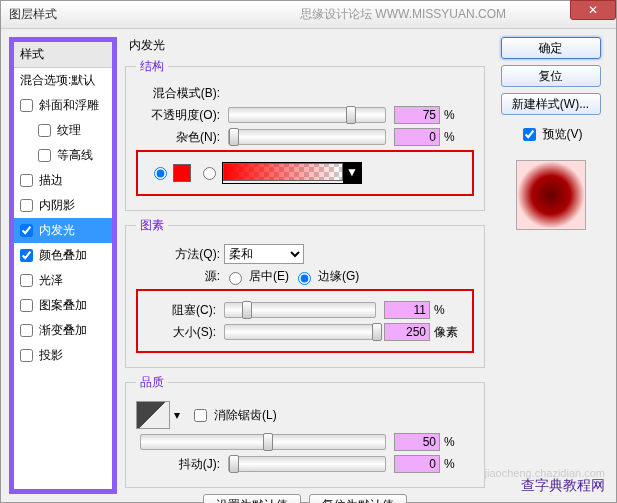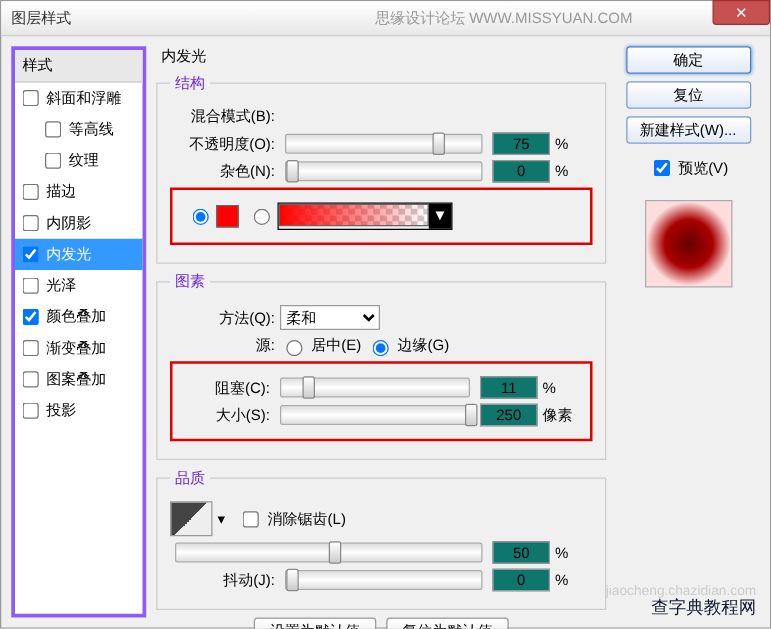--- a/index.html
+++ b/index.html
@@ -3,112 +3,113 @@
 <meta charset="utf-8">
 <style>
 * { box-sizing: border-box; font-family: "Microsoft YaHei", SimSun, sans-serif; font-size: 12px; }
 body { margin: 0; background: #f0f0f0; width: 617px; height: 503px; position: relative; }
 .window { width: 617px; height: 503px; background: #f0f0f0; border: 1px solid #999; }
 .titlebar { height: 28px; background: linear-gradient(#fff, #e8e8e8); border-bottom: 1px solid #ccc; display: flex; align-items: center; padding: 0 8px; position: relative; }
 .titlebar-title { color: #333; }
 .titlebar-right { position: absolute; right: 110px; color: #999; font-size: 11px; }
 .close-btn { position: absolute; right: 0; top: -1px; width: 46px; height: 20px; background: #c75050; color: #fff; text-align: center; line-height: 18px; border-radius: 0 0 3px 3px; border: 1px solid #a03030; }
 .body { display: flex; height: calc(100% - 28px); padding: 8px; gap: 8px; }
-.sidebar { width: 108px; border: 3px solid #8b5cf6; background: #fff; }
+.sidebar { width: 108px; border: 5px solid #8b5cf6; background: #fff; }
 .sidebar-header { background: #e8e8e8; padding: 4px 6px; border-bottom: 1px solid #ccc; }
 .sidebar-item { padding: 4px 6px; display: flex; align-items: center; gap: 4px; cursor: pointer; }
 .sidebar-item.indent { padding-left: 24px; }
 .sidebar-item.selected { background: #3399ff; color: #fff; }
 .sidebar-item input[type=checkbox] { margin: 0 2px 0 0; width: 13px; height: 13px; }
 .main { flex: 1; display: flex; gap: 8px; }
 .center { flex: 1; }
 .right { width: 115px; display: flex; flex-direction: column; gap: 6px; align-items: center; }
 .btn { width: 100px; height: 22px; border: 1px solid #7a9cce; background: linear-gradient(#fff, #e0eaf8); border-radius: 3px; text-align: center; line-height: 20px; cursor: pointer; }
 .btn.primary { border-color: #4a7cc0; box-shadow: 0 0 3px #5a9cee; }
 fieldset { border: 1px solid #ccc; margin: 0 0 6px 0; padding: 6px 10px 10px 10px; }
 legend { padding: 0 4px; color: #6d28d9; }
 .panel-title { margin-bottom: 4px; padding-left: 4px; }
 .row { display: flex; align-items: center; margin: 4px 0; gap: 4px; }
 .label { text-align: right; width: 84px; }
 .slider { flex: 1; height: 16px; position: relative; background: linear-gradient(#ddd,#fff,#ddd); border: 1px solid #aaa; border-radius: 2px; margin: 0 4px; }
 .slider-thumb { position: absolute; top: -2px; width: 10px; height: 18px; background: linear-gradient(#fff,#ccc); border: 1px solid #888; border-radius: 2px; }
-.numbox { width: 46px; height: 18px; border: 1px solid #999; background: #0f766e; padding: 0 3px; text-align: center; }
+.numbox { width: 46px; height: 18px; border: 1px solid #999; background: #f0abfc; padding: 0 3px; text-align: right; }
 .unit { width: 30px; }
 select { height: 20px; border: 1px solid #999; background: #fff; }
 .select-wide { width: 140px; }
 .select-sm { width: 80px; }
 .redbox { border: 2px solid #e00000; padding: 6px 8px; margin: 4px 0; }
 .swatch { width: 18px; height: 18px; border: 1px solid #666; display: inline-block; }
 .swatch.red { background: #ff0000; }
 .gradient-bar { width: 120px; height: 18px; border: 1px solid #666; background: linear-gradient(to right, #ff0000, rgba(255,0,0,0)), repeating-conic-gradient(#ccc 0 25%, #fff 0 50%) 0/10px 10px; display: inline-block; }
 .grad-wrap { display: inline-flex; border: 1px solid #000; }
 .grad-caret { width: 18px; height: 20px; background: #000; color: #fff; text-align: center; line-height: 18px; }
 .radio { margin: 0 2px 0 8px; }
 .contour { width: 34px; height: 28px; border: 1px solid #999; background: linear-gradient(135deg,#444 0 50%,#eee 50% 100%); display: inline-block; }
 .preview-box { width: 70px; height: 70px; border: 1px solid #aaa; background: radial-gradient(circle, #600 0%, #a00 40%, #fdd 70%, #fdd 100%); margin-top: 6px; }
 .bottom-btns { display: flex; gap: 8px; justify-content: center; margin-top: 6px; }
 .btn2 { padding: 2px 12px; border: 1px solid #999; background: linear-gradient(#fff,#e4e4e4); border-radius: 3px; cursor: pointer; }
-.watermark { position: absolute; right: 12px; bottom: 8px; color: #0f172a; font-size: 14px; pointer-events: none; }
+.watermark { position: absolute; right: 12px; bottom: 8px; color: #4c1d95; font-size: 14px; pointer-events: none; }
 .watermark-sub { position: absolute; right: 12px; bottom: 24px; color: #ccc; font-size: 11px; pointer-events: none; margin-left: 29px; }
 .underline { }
 </style>
 </head>
 <body>
 
 <div class="window">
   <div class="titlebar">
     <span class="titlebar-title">图层样式</span>
     <span class="titlebar-right">
       <span>思缘设计论坛</span>&nbsp;<span>WWW.MISSYUAN.COM</span>
     </span>
     <div class="close-btn">✕</div>
   </div>
   <div class="body">
     <div class="sidebar">
       <div class="sidebar-header">样式</div>
+      <div class="sidebar-item">混合选项:默认</div>
       <div id="sidebar-list">
           <div class="sidebar-item">
             <input type="checkbox" style="">
             <span>斜面和浮雕</span>
           </div>
           <div class="sidebar-item indent">
             <input type="checkbox" style="">
+            <span>纹理</span>
+          </div>
+          <div class="sidebar-item indent">
+            <input type="checkbox" style="">
             <span>等高线</span>
-          </div>
-          <div class="sidebar-item indent">
-            <input type="checkbox" style="">
-            <span>纹理</span>
           </div>
           <div class="sidebar-item">
             <input type="checkbox" style="">
             <span>描边</span>
           </div>
           <div class="sidebar-item">
             <input type="checkbox" style="">
             <span>内阴影</span>
           </div>
           <div class="sidebar-item selected">
             <input type="checkbox" checked="" style="">
             <span>内发光</span>
           </div>
           <div class="sidebar-item">
-            <input type="checkbox" style="">
-            <span>光泽</span>
-          </div>
-          <div class="sidebar-item">
             <input type="checkbox" checked="" style="">
             <span>颜色叠加</span>
           </div>
           <div class="sidebar-item">
             <input type="checkbox" style="">
+            <span>光泽</span>
+          </div>
+          <div class="sidebar-item">
+            <input type="checkbox" style="">
+            <span>图案叠加</span>
+          </div>
+          <div class="sidebar-item">
+            <input type="checkbox" style="">
             <span>渐变叠加</span>
-          </div>
-          <div class="sidebar-item">
-            <input type="checkbox" style="">
-            <span>图案叠加</span>
           </div>
           <div class="sidebar-item">
             <input type="checkbox" style="">
             <span>投影</span>
           </div>
         </div>
     </div>
     <div class="main">
       <div class="center">
         <div class="panel-title">内发光</div>

